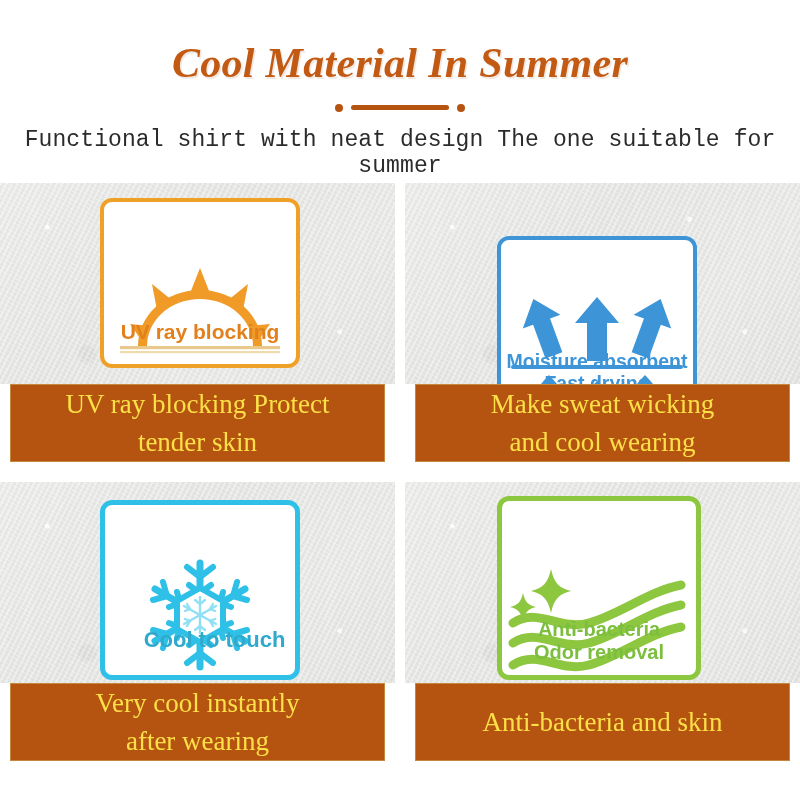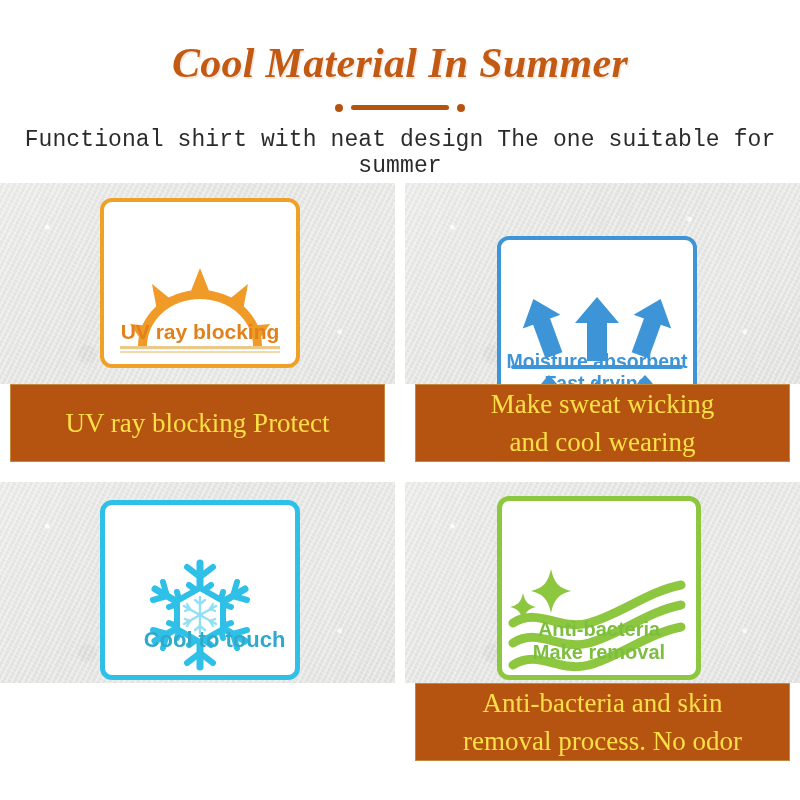--- a/index.html
+++ b/index.html
@@ -257,20 +257,21 @@
             <path d="M33,82 A53,47 0 0 1 139,82 Z" fill="#ffffff"></path>
             <rect x="6" y="82" width="160" height="3.2" fill="#E8C98B"></rect>
             <rect x="6" y="87" width="160" height="2.2" fill="#EFDCAE"></rect>
           </svg>
         </div>
         <div class="badge-label">UV ray blocking</div>
       </div>
     </div>
     <div class="caption">
       <span>UV ray blocking Protect</span>
+      <span>tender skin</span>
     </div>
   </div>
 
   <div class="cell c2">
     <div class="photo">
       <div class="badge moist" style="left:92px;margin-top:39px;">
         <div class="moist-wrap">
           <svg width="176" height="112" viewBox="0 0 176 112">
             <g fill="#3D95D8">
 
@@ -364,43 +365,46 @@
               <line x1="50" y1="66" x2="47" y2="71"></line>
                 <line x1="50" y1="66" x2="45" y2="64"></line>
               <line x1="70" y1="66" x2="73" y2="71"></line>
                 <line x1="70" y1="66" x2="75" y2="64"></line>
             </g>
           </svg>
         </div>
         <div class="badge-label">Cool to touch</div>
       </div>
     </div>
+    <div class="caption">
+      <span>Very cool instantly</span>
+      <span>after wearing</span>
+    </div>
   </div>
 
   <div class="cell c4">
     <div class="photo">
       <div class="badge anti">
         <div class="anti-wrap">
           <svg width="180" height="110" viewBox="0 0 180 110">
             <g fill="#8DC63F">
               <path d="M42,4 C45,18 50,23 62,26 C50,29 45,34 42,48 C39,34 34,29 22,26 C34,23 39,18 42,4 Z"></path>
               <path d="M14,28 C16,37 19,40 27,42 C19,44 16,47 14,56 C12,47 9,44 1,42 C9,40 12,37 14,28 Z"></path>
             </g>
             <g stroke="#8DC63F" stroke-width="9" stroke-linecap="round" fill="none">
               <path d="M4,58 C30,42 50,66 80,58 C110,50 140,26 172,20"></path>
               <path d="M4,78 C30,62 50,86 80,78 C110,70 140,46 172,40"></path>
               <path d="M4,100 C30,84 50,108 80,100 C110,92 140,68 172,62"></path>
             </g>
           </svg>
         </div>
         <div class="badge-label">
           <span>Anti-bacteria</span><br>
-          <span>Make removal</span>
+          <span>Odor removal</span>
         </div>
       </div>
     </div>
     <div class="caption">
       <span>Anti-bacteria and skin</span>
-      <span>removal process. No odor</span>
     </div>
   </div>
 
 </div>
 
 </body></html>

